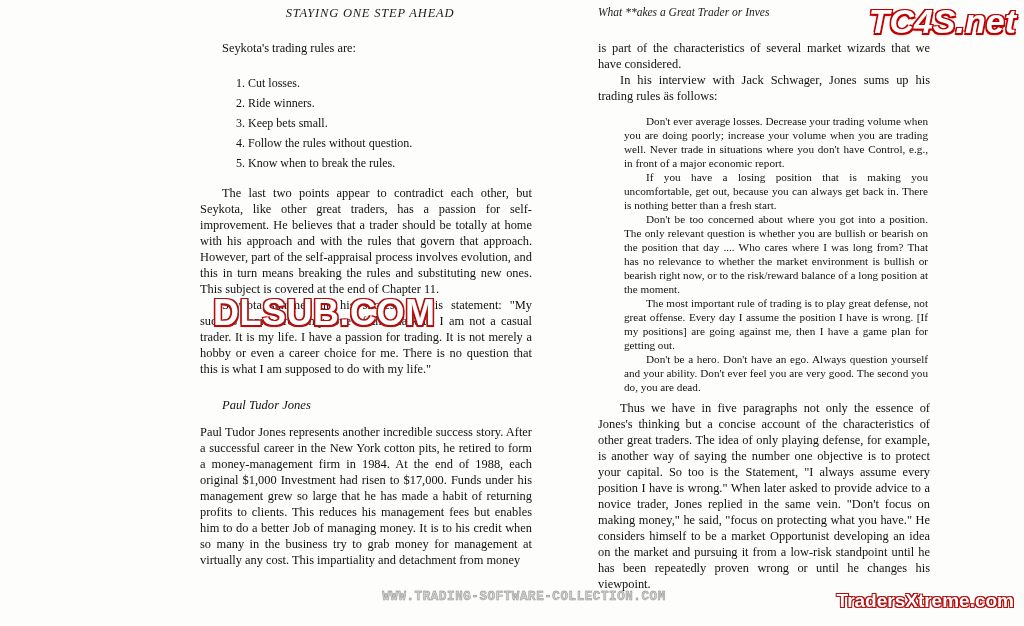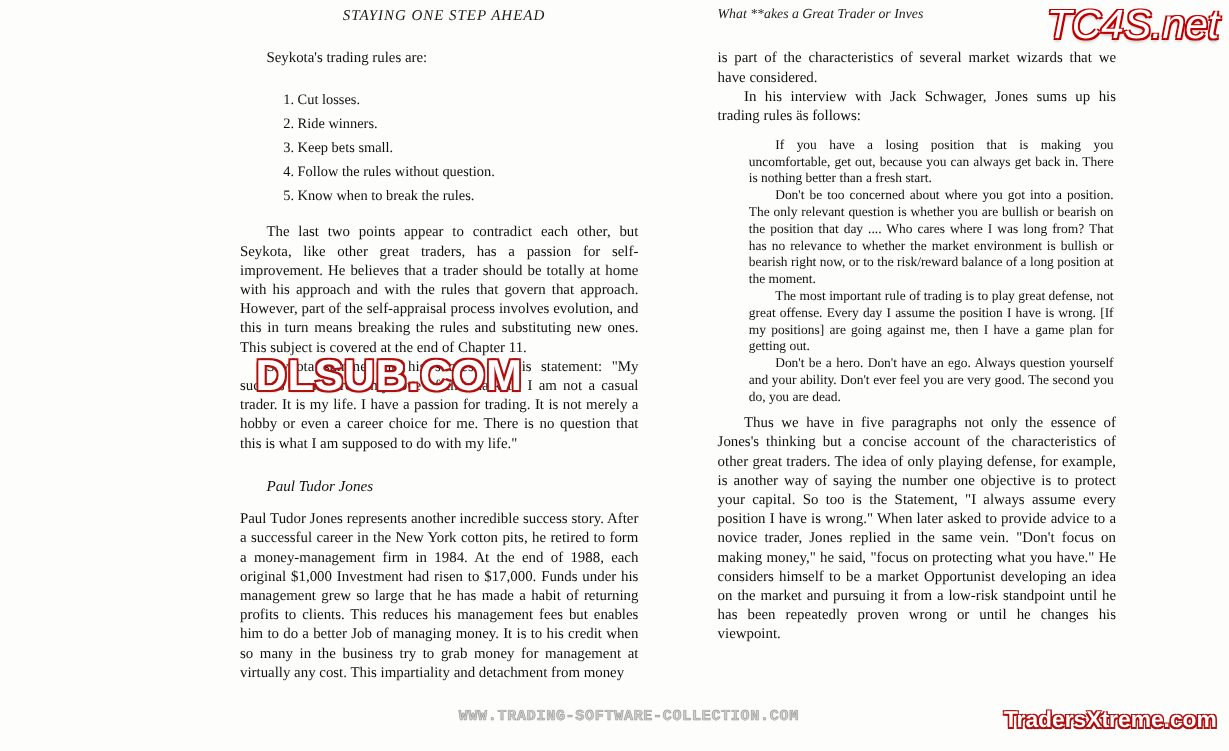--- a/index.html
+++ b/index.html
@@ -92,21 +92,21 @@
     text-indent: 0;
   }
   .quote-wrap { margin-top: 10px; }
 
   
   .wm-tc4s {
     position: absolute;
     right: 8px;
     top: 2px;
     font-family: "Liberation Sans", sans-serif;
-    font-weight: normal;
+    font-weight: bold;
     font-style: italic;
     font-size: 34px;
     color: #ffffff;
     text-shadow:
       -1.5px -1.5px 0 #c00000,
       1.5px -1.5px 0 #c00000,
       -1.5px 1.5px 0 #c00000,
       1.5px 1.5px 0 #c00000,
       0 2px 3px rgba(0,0,0,0.35);
     letter-spacing: 0px;
@@ -192,20 +192,21 @@
     <p class="subhead">Paul Tudor Jones</p>
     <div class="gap"></div>
     <p class="noindent">Paul Tudor Jones represents another incredible success story. After a successful career in the New York cotton pits, he retired to form a money-management firm in 1984. At the end of 1988, each original $1,000 Investment had risen to $17,000. Funds under his management grew so large that he has made a habit of returning profits to clients. This reduces his management fees but enables him to do a better Job of managing money. It is to his credit when so many in the business try to grab money for management at virtually any cost. This impartiality and detachment from money</p>
   </div>
 
   <div class="col col-right">
     <p class="noindent">is part of the characteristics of several market wizards that we have considered.</p>
     <p>In his interview with Jack Schwager, Jones sums up his trading rules äs follows:</p>
 
     <div class="quote-wrap">
+      <p class="quote">Don't ever average losses. Decrease your trading volume when you are doing poorly; increase your volume when you are trading well. Never trade in situations where you don't have Control, e.g., in front of a major economic report.</p>
       <p class="quote">If you have a losing position that is making you uncomfortable, get out, because you can always get back in. There is nothing better than a fresh start.</p>
       <p class="quote">Don't be too concerned about where you got into a position. The only relevant question is whether you are bullish or bearish on the position that day .... Who cares where I was long from? That has no relevance to whether the market environment is bullish or bearish right now, or to the risk/reward balance of a long position at the moment.</p>
       <p class="quote">The most important rule of trading is to play great defense, not great offense. Every day I assume the position I have is wrong. [If my positions] are going against me, then I have a game plan for getting out.</p>
       <p class="quote">Don't be a hero. Don't have an ego. Always question yourself and your ability. Don't ever feel you are very good. The second you do, you are dead.</p>
     </div>
 
     <div class="gap-sm"></div>
     <p>Thus we have in five paragraphs not only the essence of Jones's thinking but a concise account of the characteristics of other great traders. The idea of only playing defense, for example, is another way of saying the number one objective is to protect your capital. So too is the Statement, "I always assume every position I have is wrong." When later asked to provide advice to a novice trader, Jones replied in the same vein. "Don't focus on making money," he said, "focus on protecting what you have." He considers himself to be a market Opportunist developing an idea on the market and pursuing it from a low-risk standpoint until he has been repeatedly proven wrong or until he changes his viewpoint.</p>
   </div>
 

